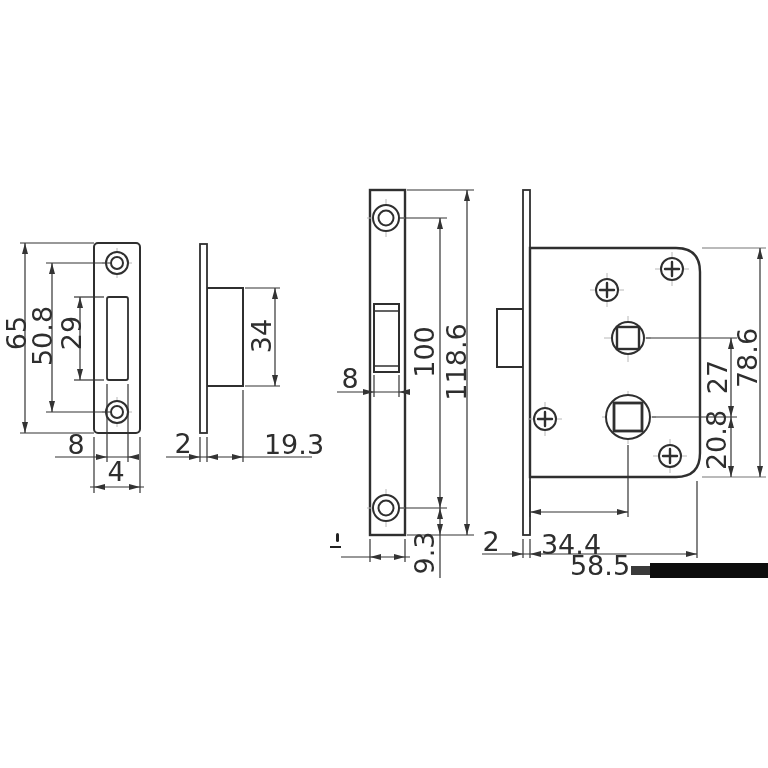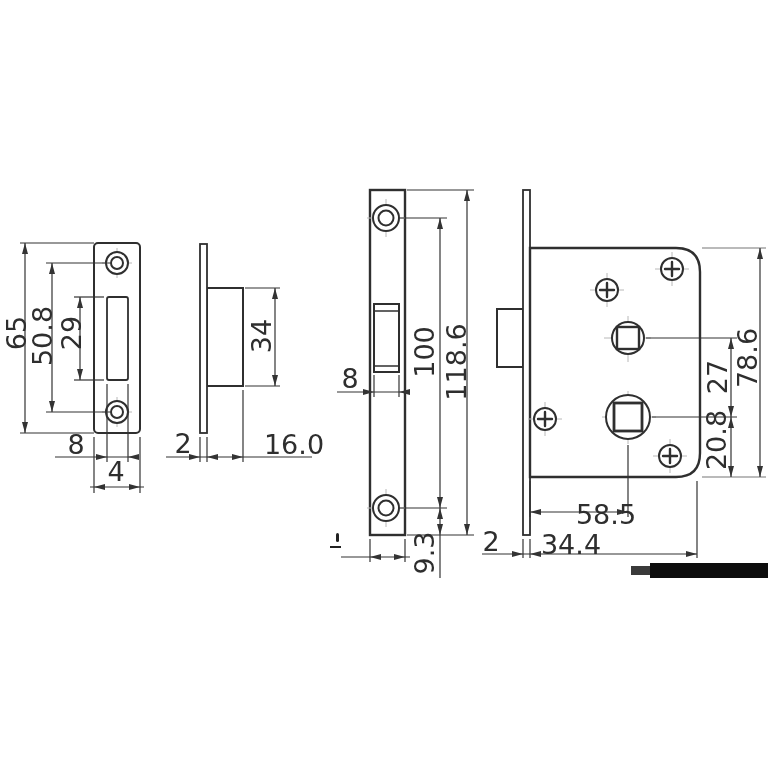--- a/index.html
+++ b/index.html
@@ -220,27 +220,27 @@
 </svg>
 
 <div class="dim-label rot" style="left:16px;top:333px;">65</div>
 <div class="dim-label rot" style="left:42px;top:336px;">50.8</div>
 <div class="dim-label rot" style="left:71px;top:333px;">29</div>
 <div class="dim-label" style="left:76px;top:444px;">8</div>
 <div class="dim-label" style="left:116px;top:471px;">4</div>
 
 <div class="dim-label rot" style="left:261px;top:336px;">34</div>
 <div class="dim-label" style="left:183px;top:443px;">2</div>
-<div class="dim-label" style="left:294px;top:444px;">16.0</div>
+<div class="dim-label" style="left:294px;top:444px;">19.3</div>
 
 <div class="dim-label" style="left:350px;top:378px;">8</div>
 <div class="dim-label rot" style="left:424px;top:352px;">100</div>
 <div class="dim-label rot" style="left:456px;top:362px;">118.6</div>
 <div class="dim-label rot" style="left:424px;top:553px;">9.3</div>
 
 <div class="dim-label rot" style="left:717px;top:377px;">27</div>
 <div class="dim-label rot" style="left:747px;top:358px;">78.6</div>
 <div class="dim-label rot" style="left:716px;top:440px;">20.8</div>
 <div class="dim-label" style="left:571px;top:505px;margin-top:39px;">34.4</div>
 <div class="dim-label" style="left:491px;top:541px;">2</div>
-<div class="dim-label" style="left:600px;top:514px;margin-left:6px;">58.5</div>
+<div class="dim-label" style="left:600px;top:565px;">58.5</div>
 
 </div>
 
 </body></html>

